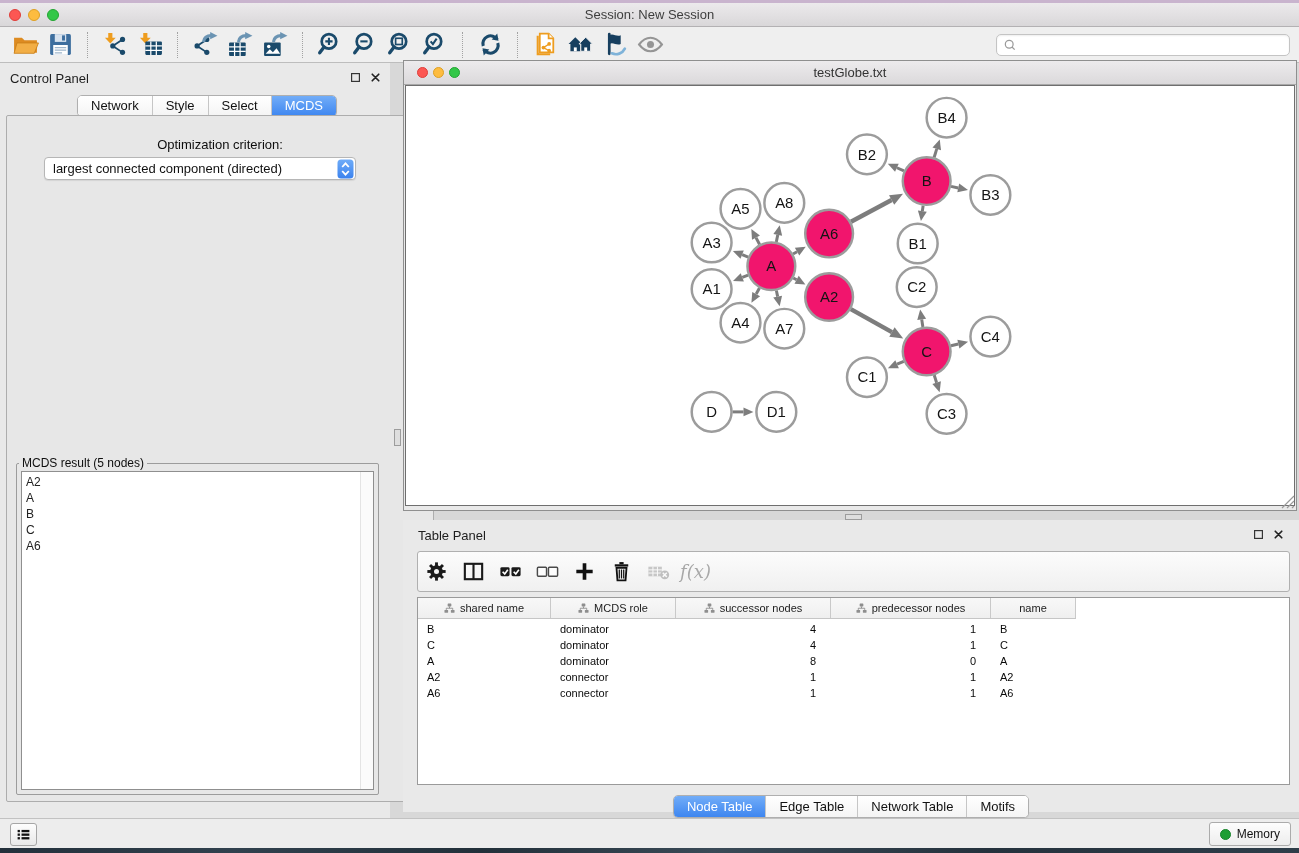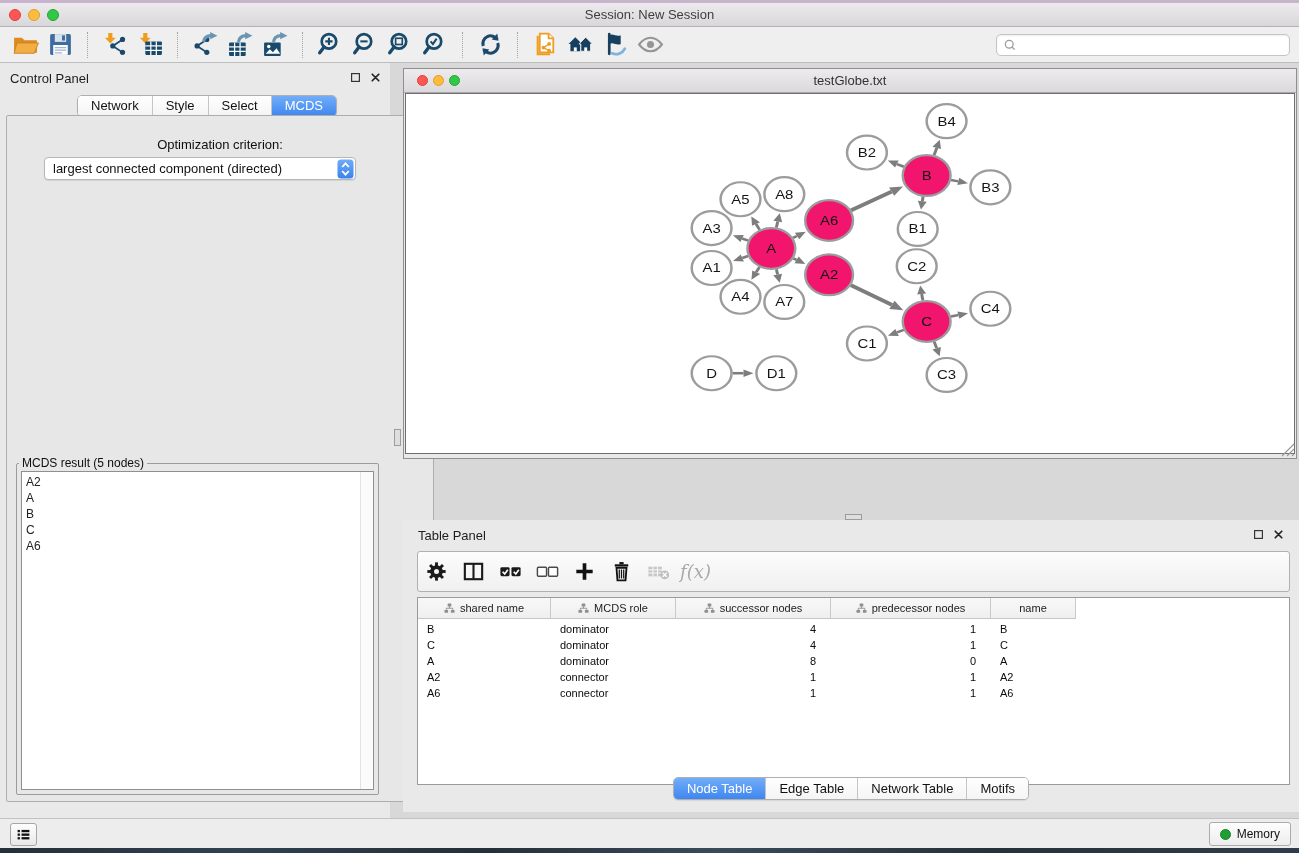--- a/index.html
+++ b/index.html
@@ -37,21 +37,21 @@
   .criterion .val{flex:1;font-size:13px;padding-left:8px;color:#111;white-space:nowrap;}
   .criterion svg{width:17px;height:20px;margin-right:1px;flex:0 0 auto;}
   .btn-row{position:absolute;left:0;right:0;top:76px;display:flex;justify-content:center;gap:14px;}
   .mac-btn{height:22px;line-height:20px;padding:0 14px;font-size:13px;color:#111;background:linear-gradient(#FFFFFF,#F1F1F1);border:1px solid #B4B4B4;border-radius:4px;box-shadow:0 1px 1px rgba(0,0,0,.08);}
   .result-fieldset{position:absolute;left:9px;top:340px;width:363px;height:339px;border:1px solid #9C9C9C;border-radius:2px;margin:0;padding:0;box-sizing:border-box;}
   .result-fieldset legend{font-size:12px;color:#0E0E0E;margin-left:2px;padding:0 3px;}
   .result-list{position:absolute;left:4px;right:4px;top:1px;bottom:4px;background:#FFF;border:1px solid #8F8F8F;font-size:12px;overflow:hidden;}
   .result-items{padding:2px 0 0 4px;line-height:16px;}
   .scroll-track{position:absolute;right:0;top:0;bottom:0;width:12px;background:#FBFBFB;border-left:1px solid #E4E4E4;}
   
-  .net-window{position:absolute;left:403px;top:68px;width:894px;height:391px;background:#E9E9E9;border:1px solid #8F8F8F;box-sizing:border-box;}
+  .net-window{position:absolute;left:403px;top:60px;width:894px;height:451px;background:#E9E9E9;border:1px solid #8F8F8F;box-sizing:border-box;}
   .nw-titlebar{position:relative;height:23px;background:linear-gradient(#EDEBED,#DBD9DB);border-bottom:1px solid #A8A8A8;}
   .nw-tl{position:absolute;left:13px;top:6px;display:flex;gap:5px;}
   .nw-tl .light{width:11px;height:11px;}
   .nw-title{text-align:center;font-size:13px;color:#333;line-height:23px;}
   .canvas{position:absolute;left:1px;top:24px;right:1px;bottom:4px;background:#FFF;border:1px solid #6F6F6F;box-sizing:border-box;}
   .canvas svg{position:absolute;left:0;top:0;width:100%;height:100%;}
   .grip{position:absolute;right:1px;bottom:1px;width:14px;height:14px;}
   .split-v-handle{position:absolute;left:394px;top:429px;width:7px;height:17px;background:#DEDEDE;border:1px solid #9C9C9C;box-sizing:border-box;}
   .split-h-handle{position:absolute;left:845px;top:514px;width:17px;height:6px;background:#DEDEDE;border:1px solid #9C9C9C;box-sizing:border-box;}
   
@@ -64,21 +64,21 @@
   .table-box{position:absolute;left:14px;top:77px;width:873px;height:188px;border:1px solid #9A9A9A;background:#FFF;box-sizing:border-box;overflow:hidden;}
   .thead{display:flex;height:20px;background:linear-gradient(#F8F8F8,#EFEFEF);border-bottom:1px solid #C6C6C6;width:658px;box-sizing:content-box;}
   .th{display:flex;align-items:center;justify-content:center;gap:5px;font-size:11px;color:#1C1C1C;border-right:1px solid #C9C9C9;box-sizing:border-box;}
   .th svg{width:11px;height:11px;}
   .tr{display:flex;height:16px;align-items:center;font-size:11px;color:#0A0A0A;}
   .td{box-sizing:border-box;display:flex;align-items:center;overflow:hidden;white-space:nowrap;}
   .td.a-left{justify-content:flex-start;padding-left:9px;}
   .td.a-right{justify-content:flex-end;padding-right:15px;}
   .c0{width:133px;} .c1{width:125px;} .c2{width:155px;} .c3{width:160px;} .c4{width:85px;}
   .tbody{padding-top:2px;}
-  .tp-tabs{position:absolute;left:0;right:0;top:257px;display:flex;justify-content:center;}
+  .tp-tabs{position:absolute;left:0;right:0;top:275px;display:flex;justify-content:center;}
   .tp-tabs .tab{line-height:21px;height:21px;}
   
   .statusbar{position:absolute;left:0;right:0;top:818px;height:30px;background:#EDEDED;border-top:1px solid #C2C2C2;box-sizing:border-box;}
   .list-btn{position:absolute;left:10px;top:4px;width:27px;height:23px;border:1px solid #A6A6A6;border-radius:3px;background:linear-gradient(#FDFDFD,#E9E9E9);display:flex;align-items:center;justify-content:center;box-sizing:border-box;}
   .list-btn svg{width:17px;height:17px;}
   .memory-btn{position:absolute;right:8px;top:3px;height:24px;border:1px solid #ABABAB;border-radius:3px;background:linear-gradient(#FDFDFD,#EDEDED);display:flex;align-items:center;gap:6px;padding:8px 10px;font-size:12px;color:#111;box-sizing:border-box;}
   .gdot{width:11px;height:11px;border-radius:50%;background:#1E9E33;border:1px solid #17842A;box-sizing:border-box;}
   .desk-bottom{position:absolute;left:0;right:0;top:848px;height:5px;background:linear-gradient(90deg,#23303B,#31414E 18%,#22303A 37%,#3A4A57 55%,#25323D 76%,#2E3D49);}
 </style>
 </head>

